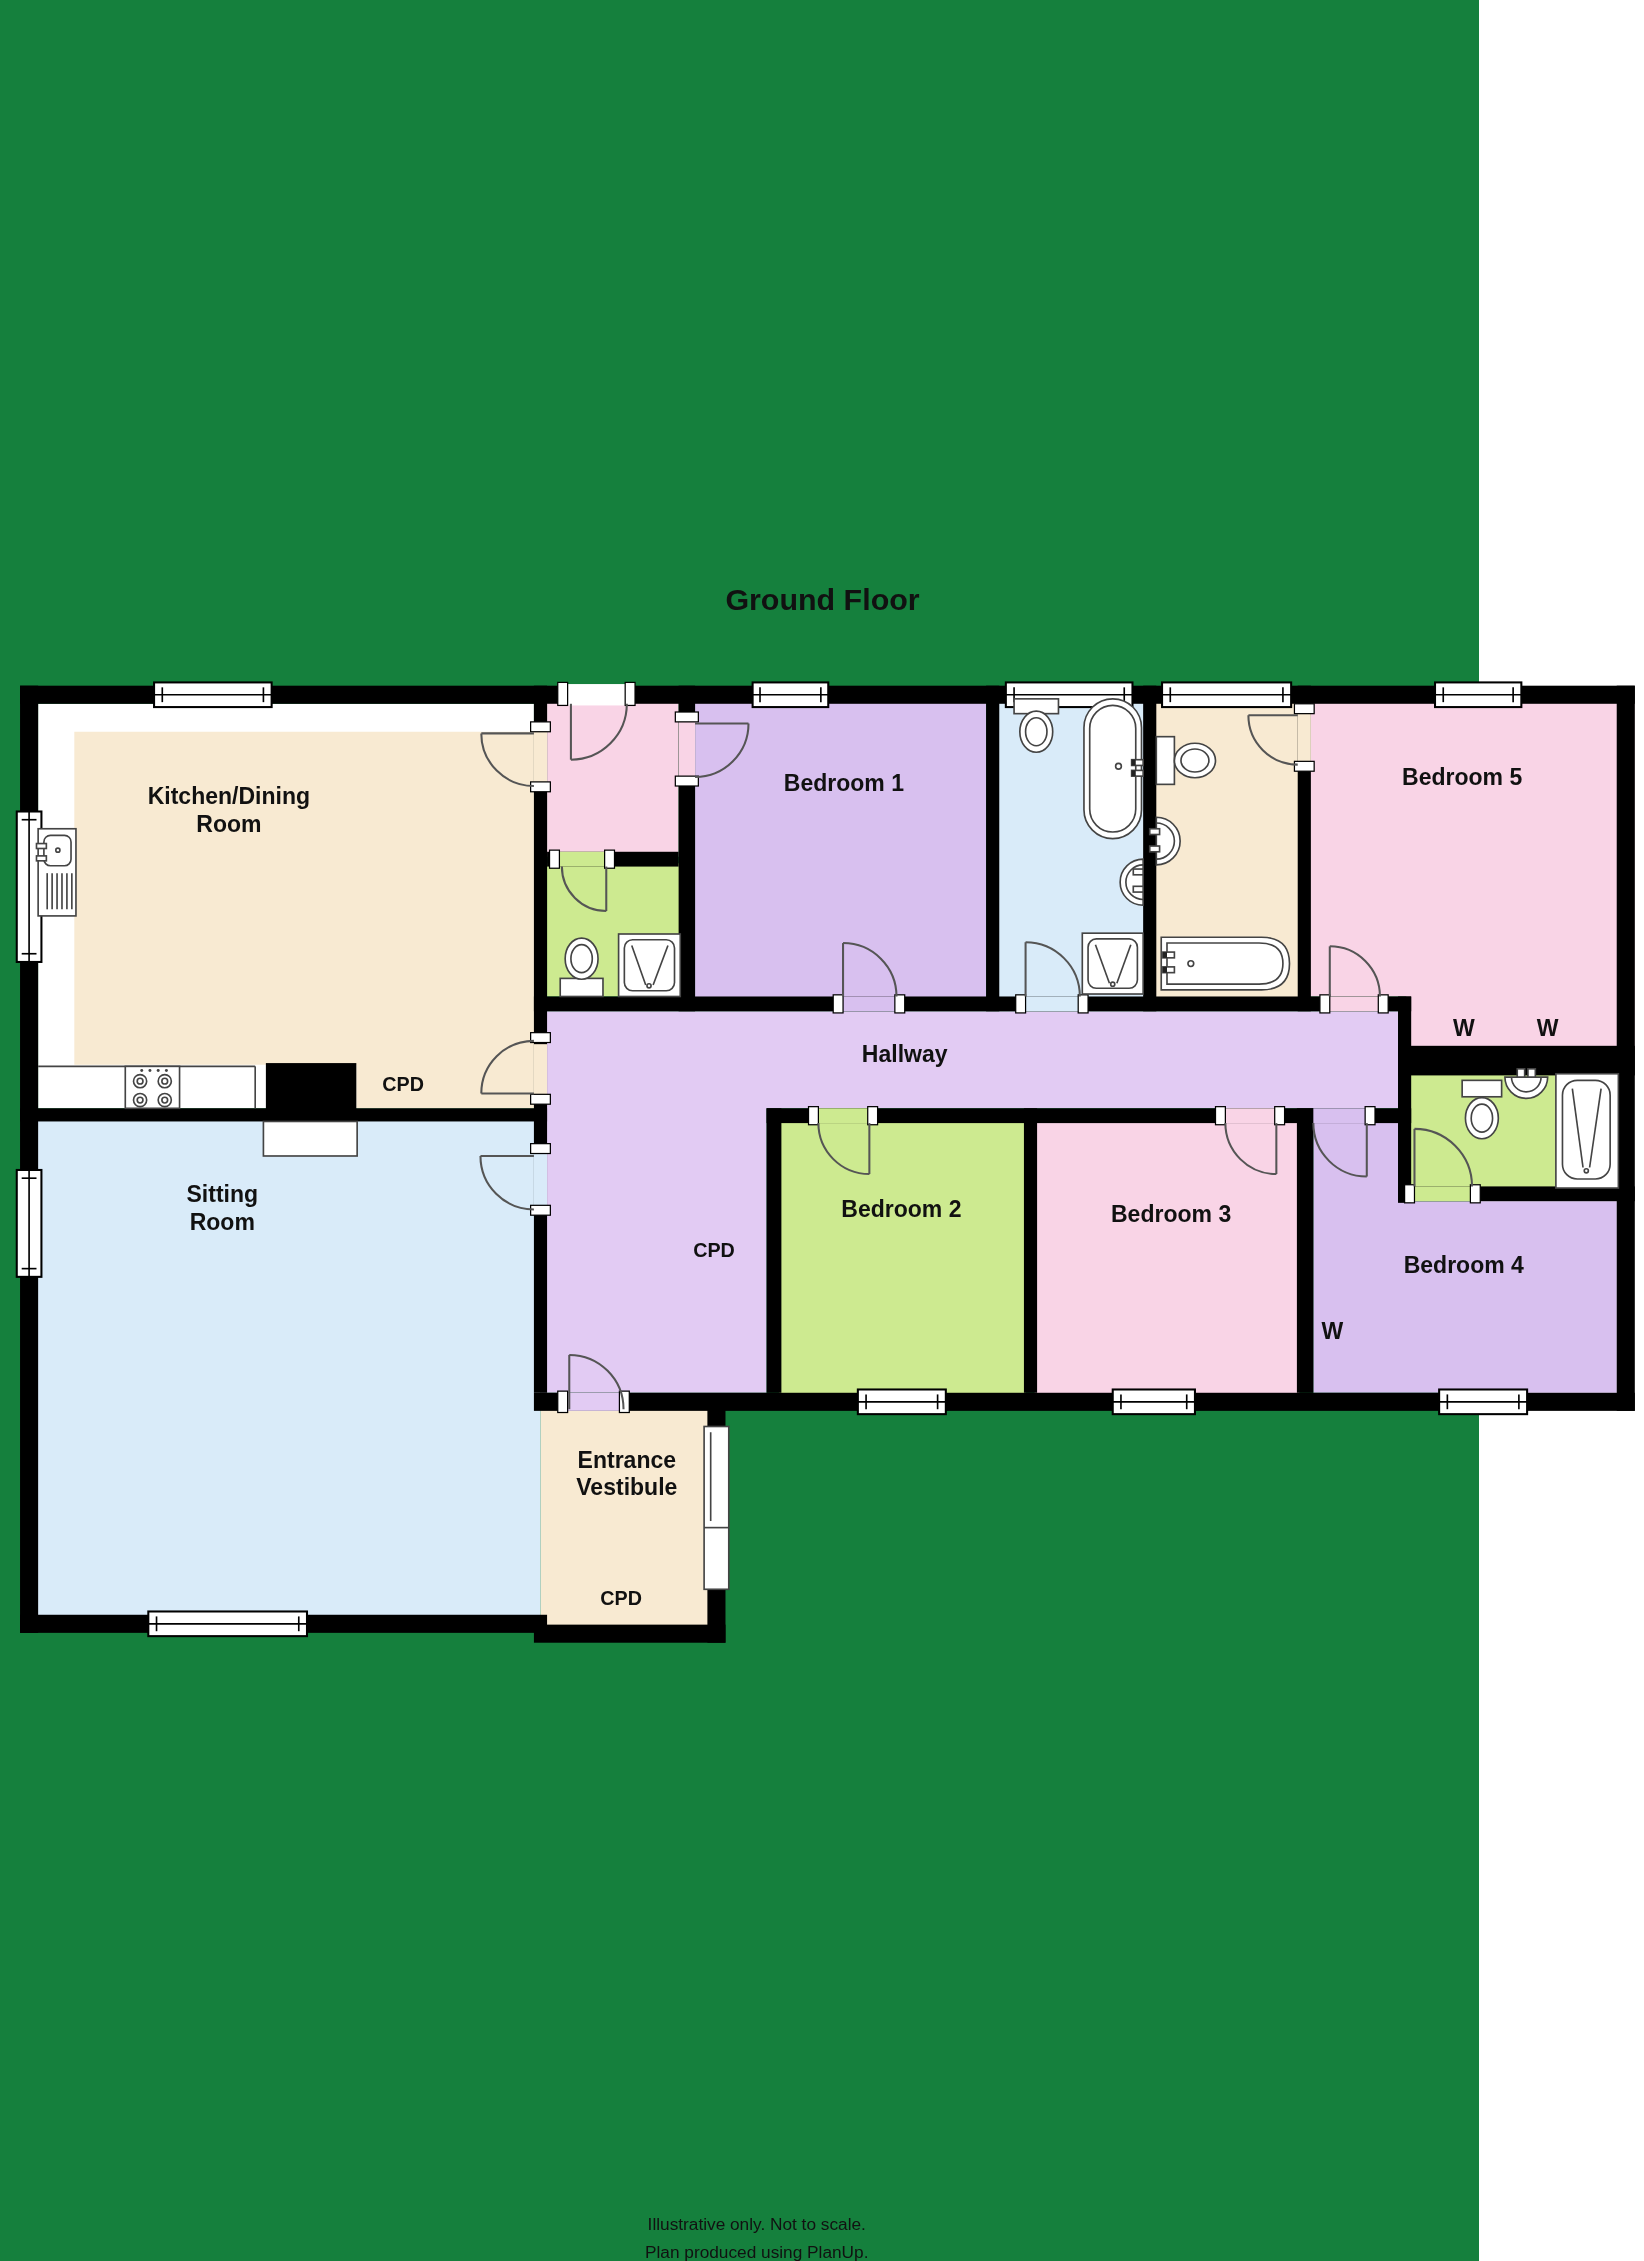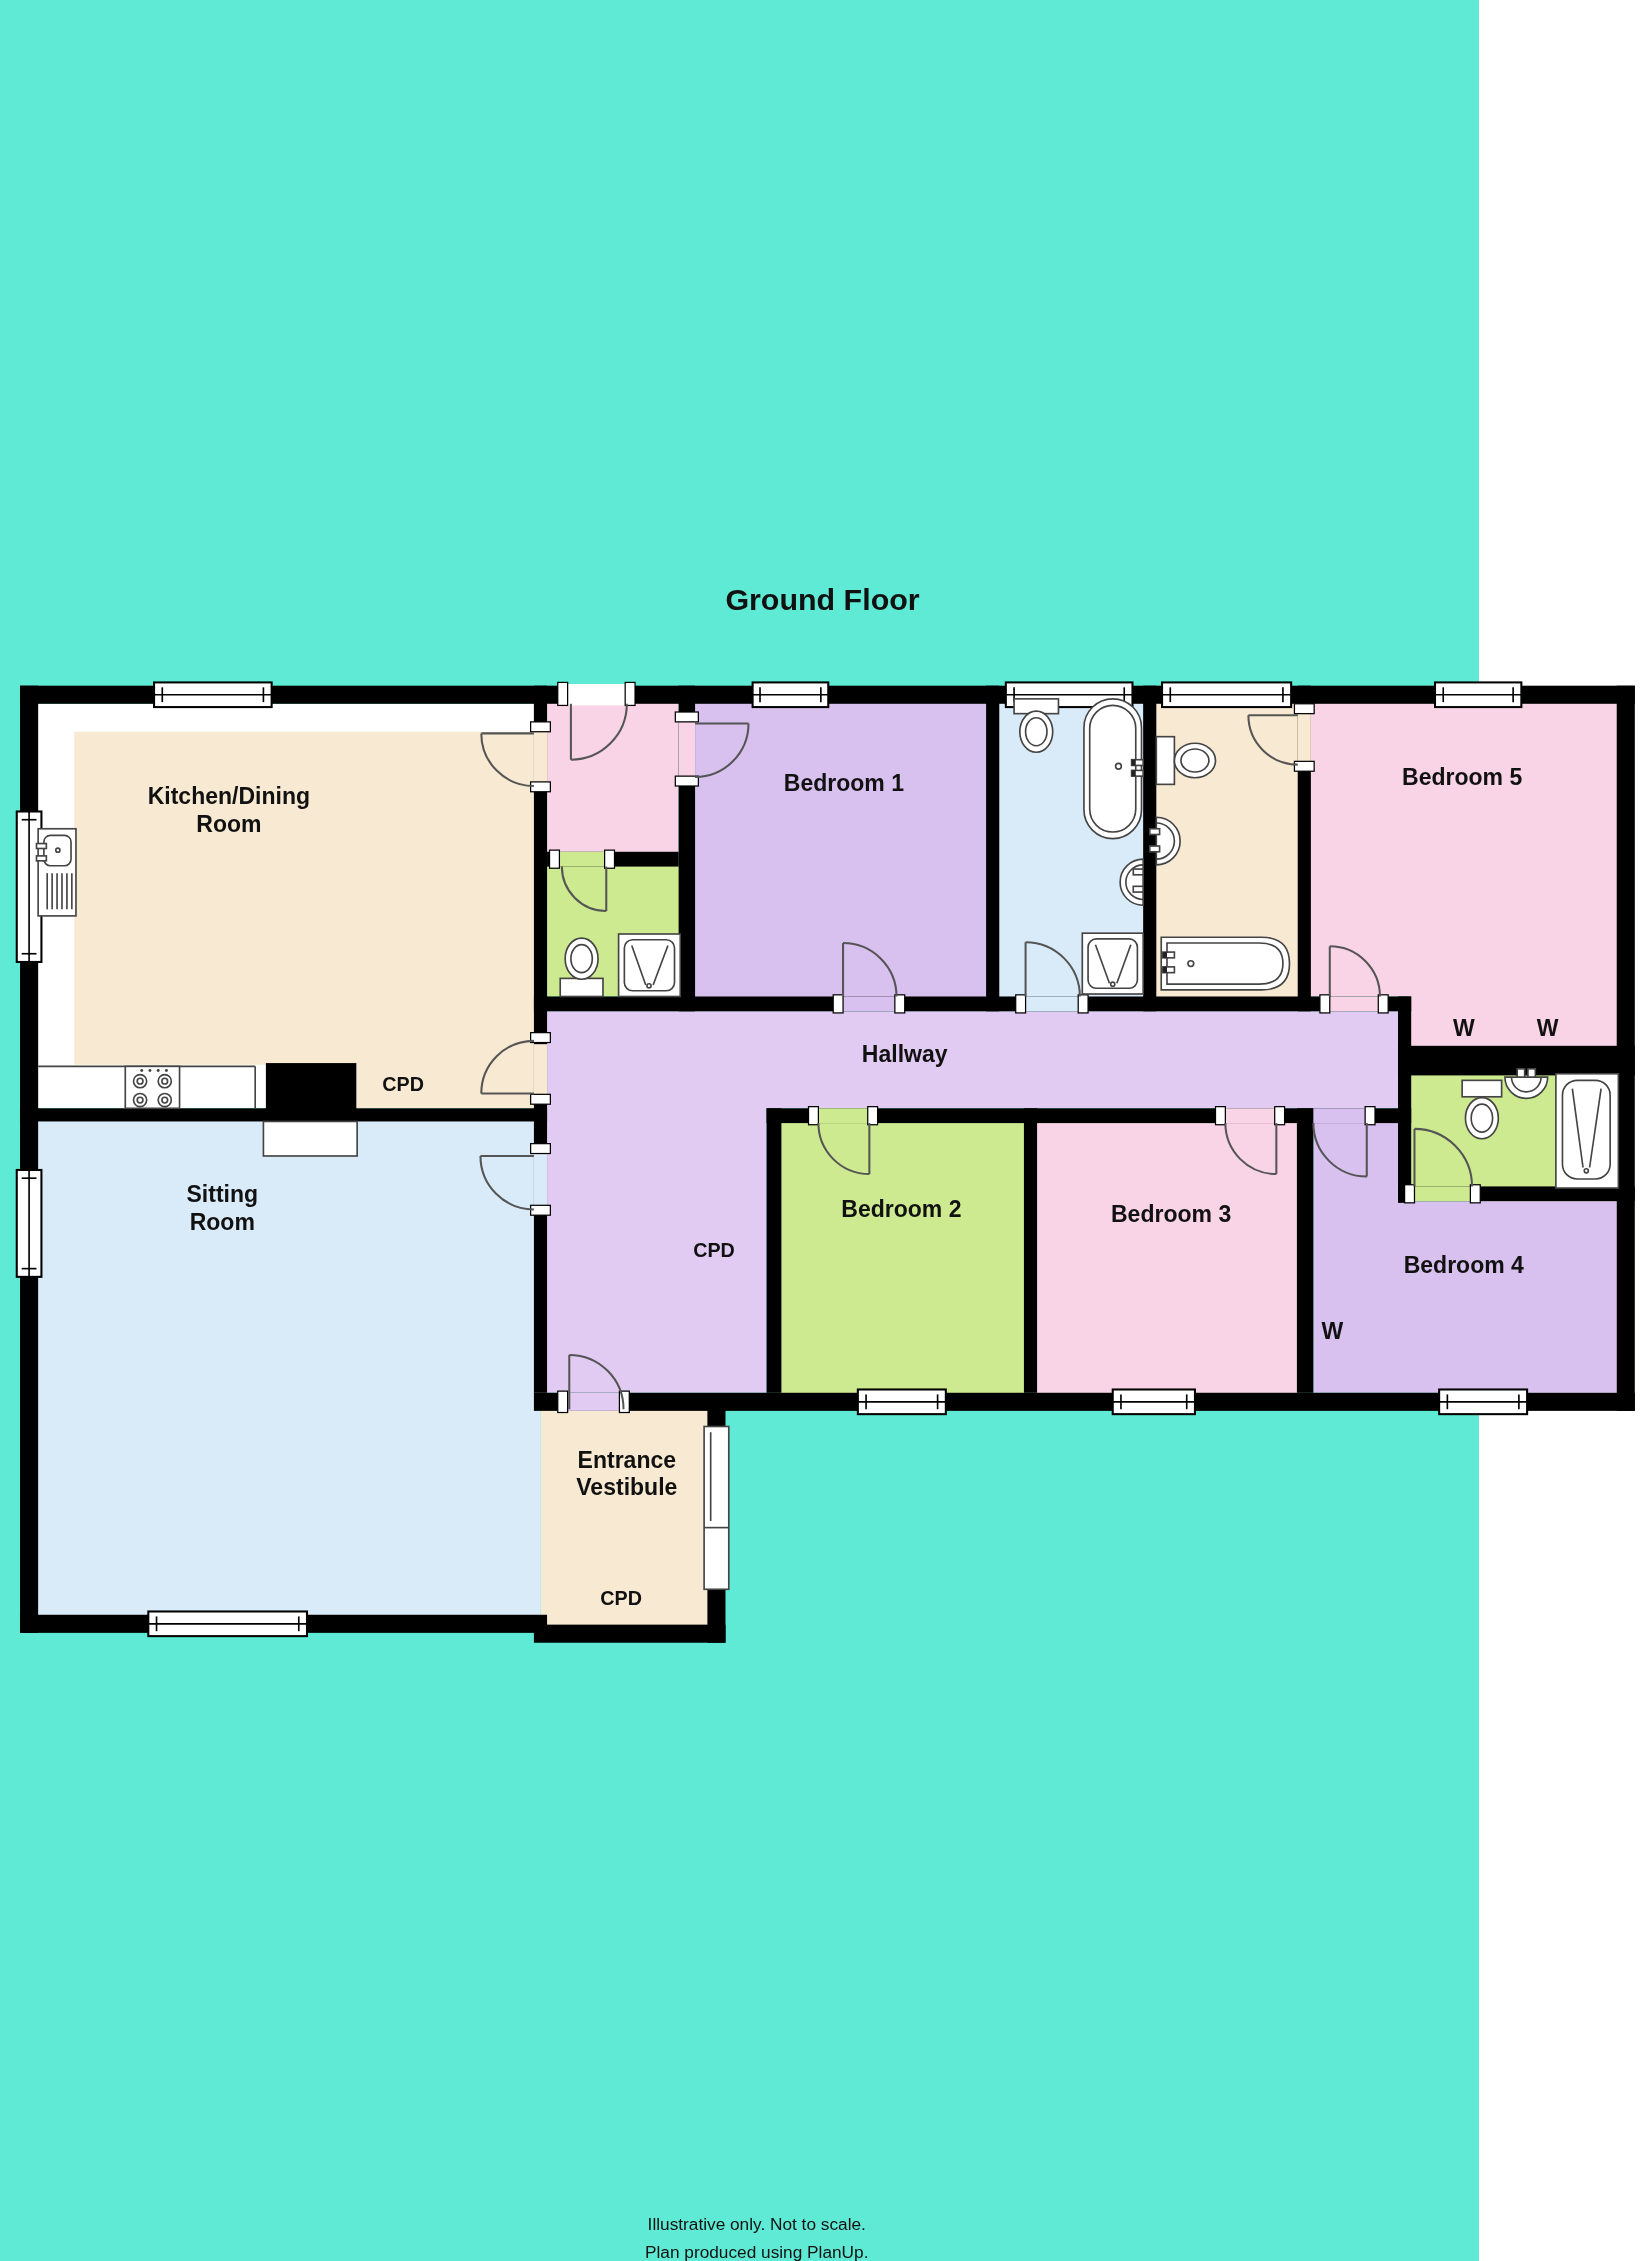--- a/index.html
+++ b/index.html
@@ -1,16 +1,16 @@
 <!DOCTYPE html>
 <html style="font-size:13px"><head>
 <meta charset="utf-8">
 <style>
   html,body{margin:0;padding:0;background:#ffffff;}
-  .page{position:relative;width:1479px;height:2261px;background:#5eead4;
+  .page{position:relative;width:1479px;height:2261px;background:#15803d;
         font-family:"Liberation Sans", sans-serif;}
   svg{position:absolute;left:0;top:0;}
   .room-label{font:700 28px "Liberation Sans",sans-serif;fill:#111;
               text-anchor:middle;}
   .small-label{font:700 24px "Liberation Sans",sans-serif;fill:#111;
                text-anchor:middle;}
   .w-label{font:700 28px "Liberation Sans",sans-serif;fill:#111;
            text-anchor:middle;}
   .title{font:700 37px "Liberation Sans",sans-serif;fill:#111;
          text-anchor:middle;}

